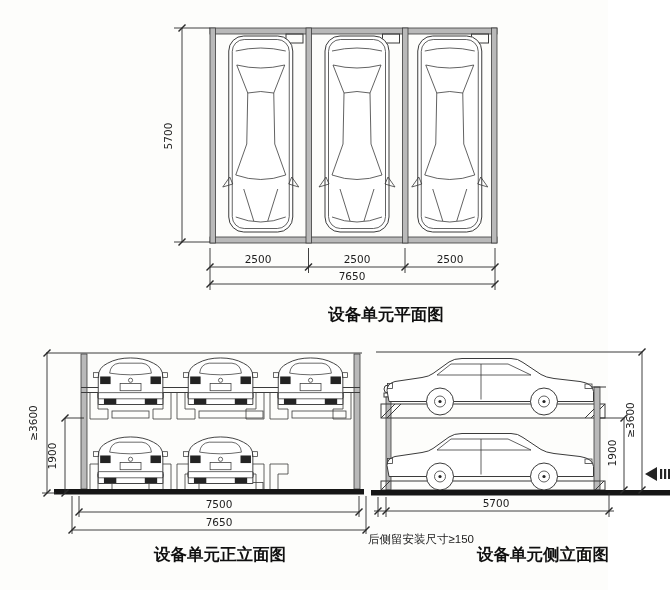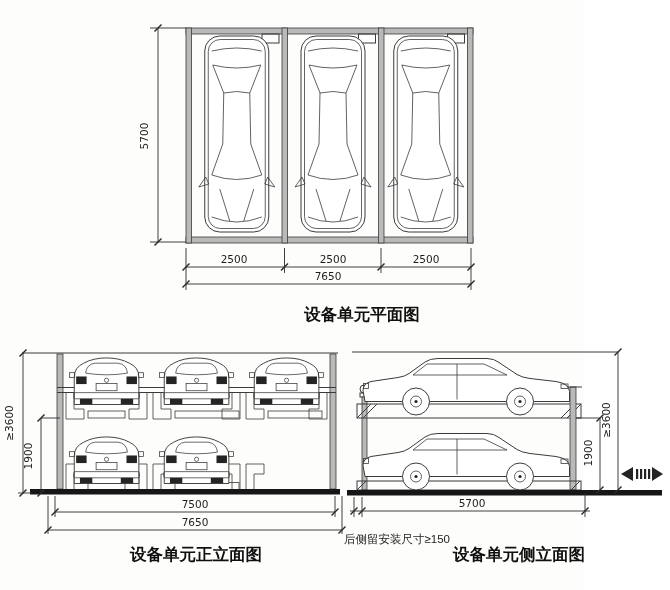--- a/index.html
+++ b/index.html
@@ -1,21 +1,21 @@
 <!DOCTYPE html>
 <html style="--bg: #fdfdfb; --line: #3b3b3b; --dim: #2a2a2a; --post: #b9b9b9; --ground: #161616; --darkfill: #242424;"><head>
 <meta charset="utf-8">
 <style>
   :root{
     --bg:#fdfdfb; --line:#3b3b3b; --dim:#2a2a2a; --post:#b9b9b9;
     --ground:#161616; --darkfill:#242424;
   }
   html,body{margin:0;padding:0;background:#fff;}
   .canvas{position:relative;width:584px;height:590px;background:var(--bg);
-          font-family:"Liberation Sans","DejaVu Sans",sans-serif;}
+          font-family:"Liberation Sans","DejaVu Sans",sans-serif;padding-left:24px;}
   svg{display:block;}
   .ln{stroke:var(--line);stroke-width:1;fill:none;}
   .thin{stroke:var(--line);stroke-width:.8;fill:none;}
   .dimln{stroke:var(--dim);stroke-width:.9;fill:none;}
   .tick{stroke:var(--dim);stroke-width:1.4;fill:none;}
   .post{fill:var(--post);stroke:var(--line);stroke-width:.8;}
   .groundfill{fill:var(--ground);stroke:none;}
   .dark{fill:var(--darkfill);stroke:none;}
   .whitebody{fill:#ffffff;stroke:var(--line);stroke-width:1;}
   .dimtxt{font:10.5px "DejaVu Sans","Liberation Sans",sans-serif;fill:#1c1c1c;}

